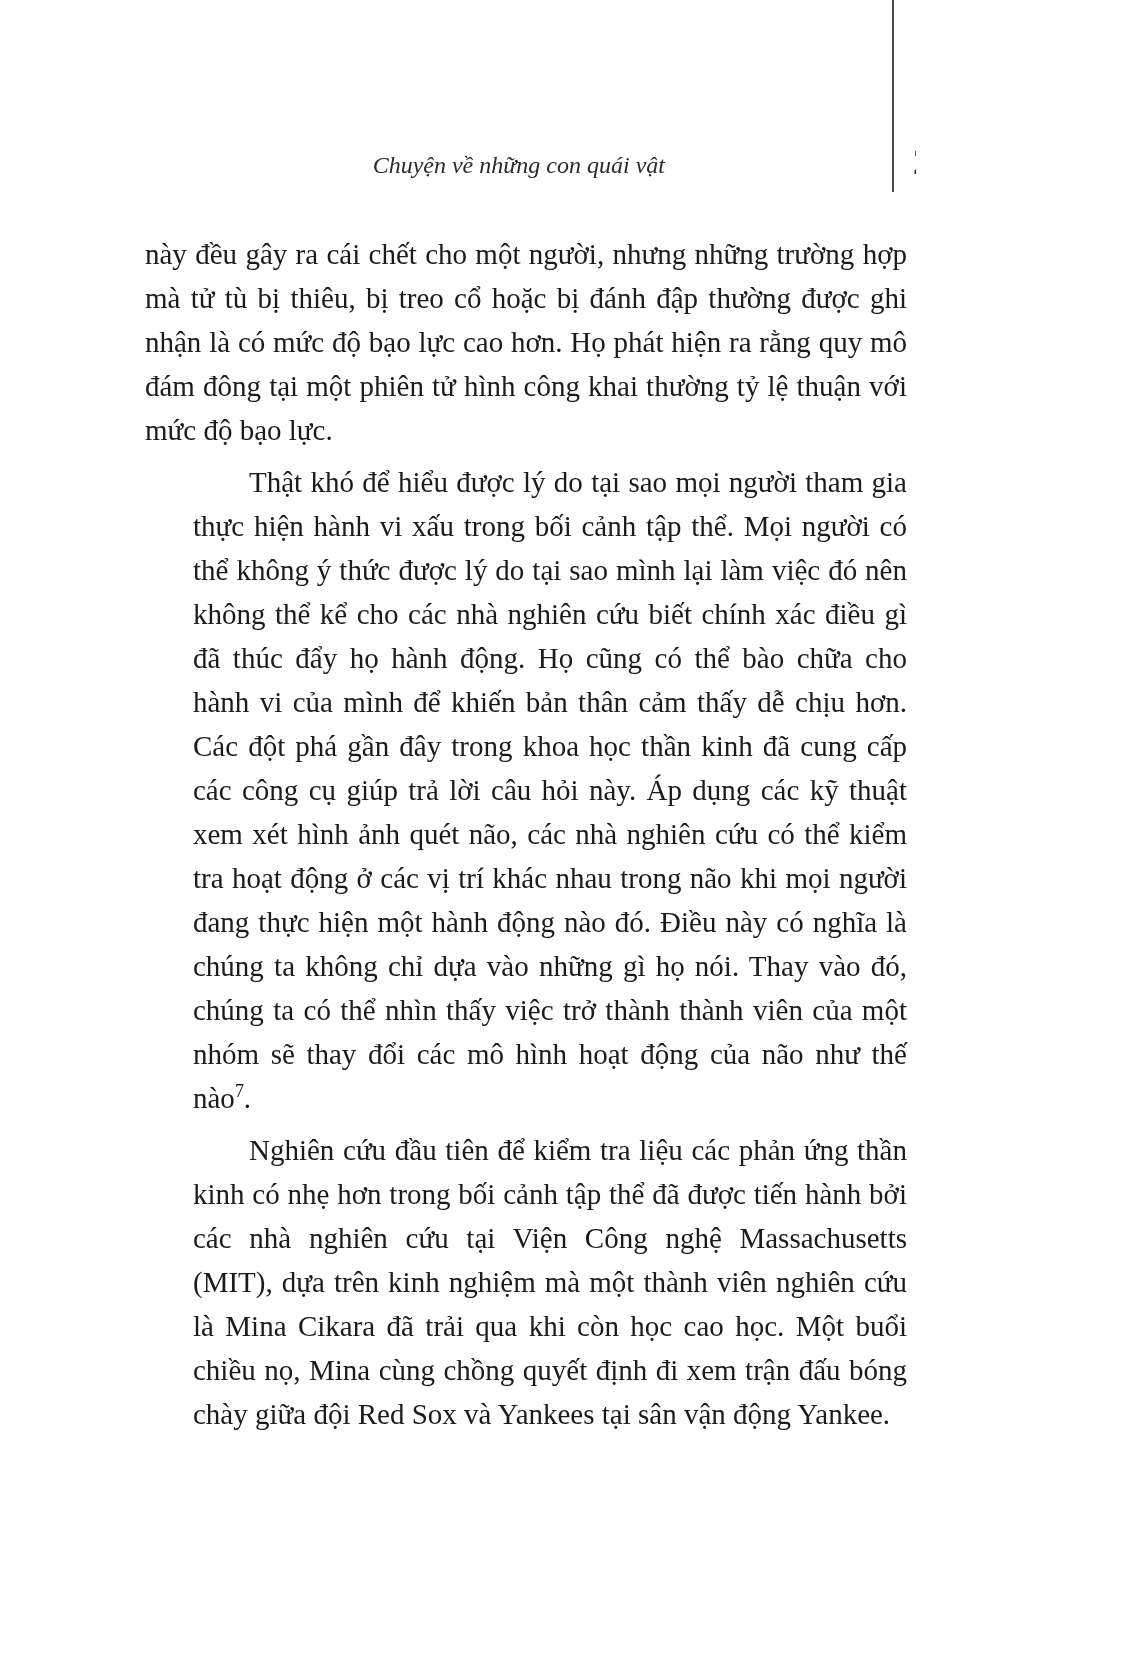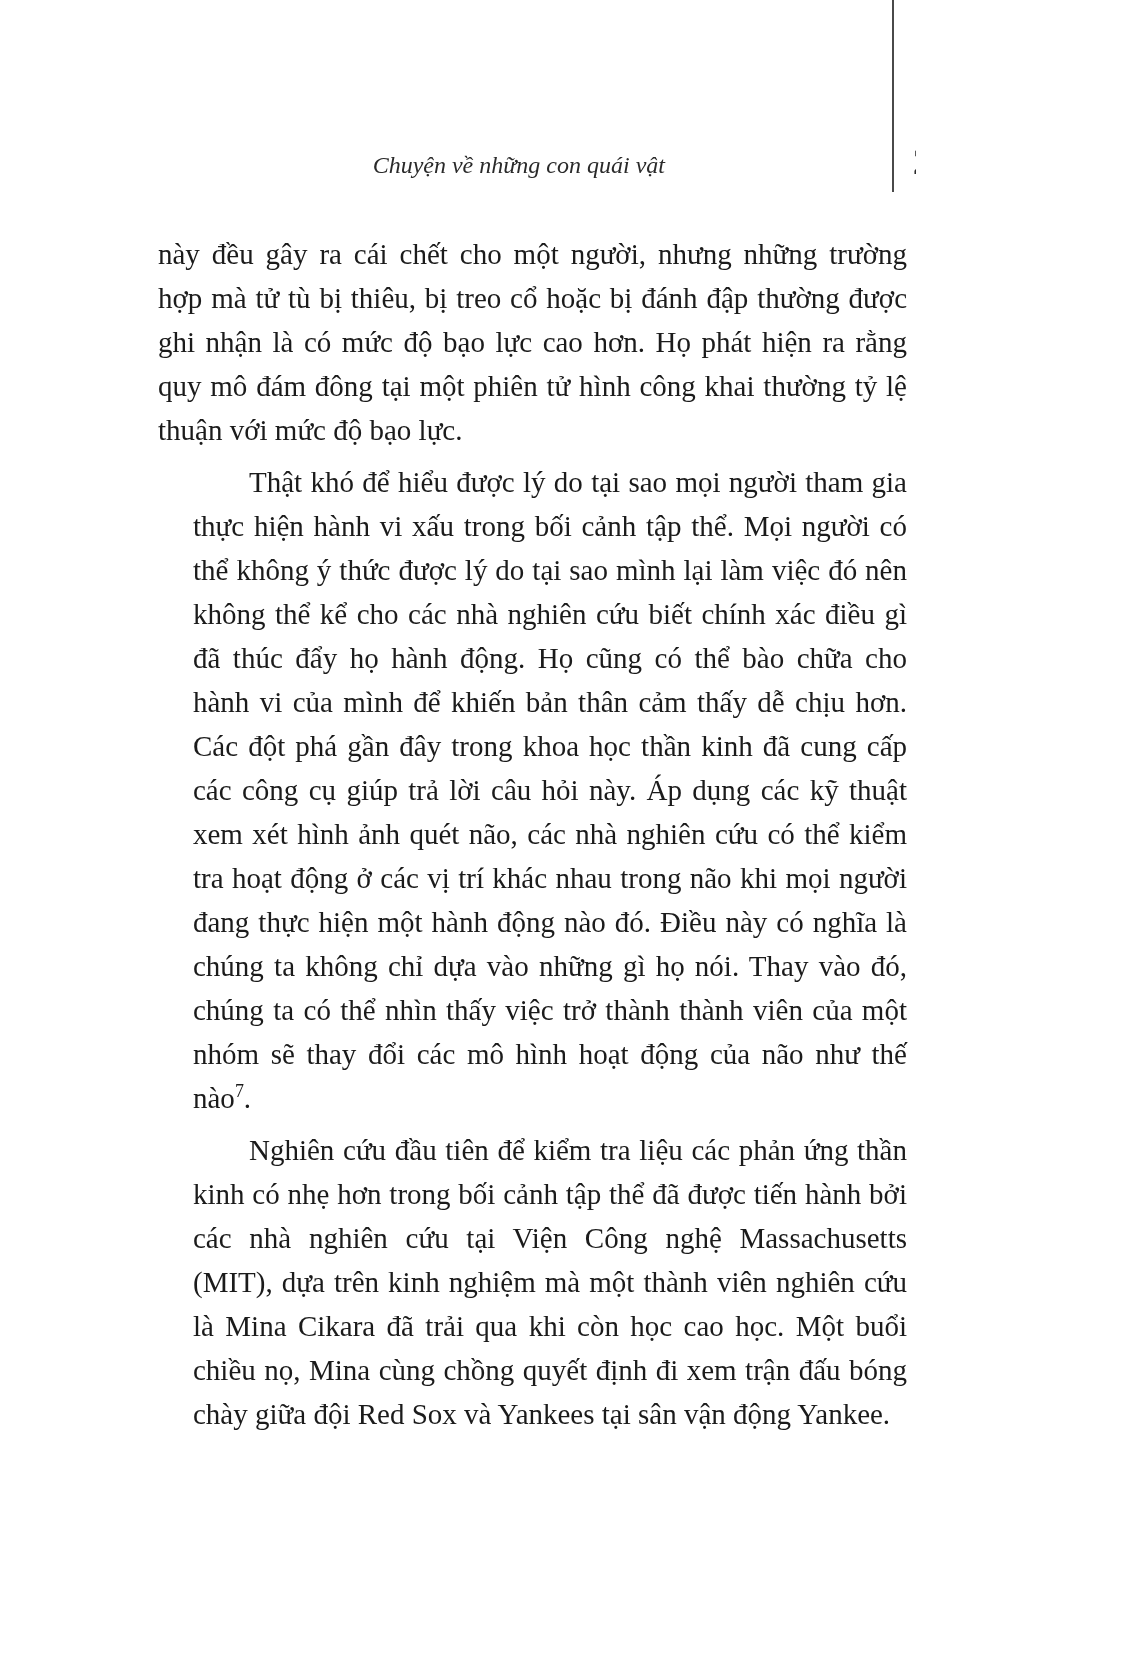--- a/index.html
+++ b/index.html
@@ -58,21 +58,20 @@
   .para {
     margin: 0 0 8px 0;
     padding: 0;
   }
   .para.indent {
     text-indent: 56px;
     margin-left: 48px;
   }
   .para.no-indent {
     text-indent: 0;
-    margin-left: 13px;
   }
   sup.footnote-ref {
     font-size: 0.62em;
     line-height: 0;
     vertical-align: super;
   }
 </style>
 </head>
 <body>
 

